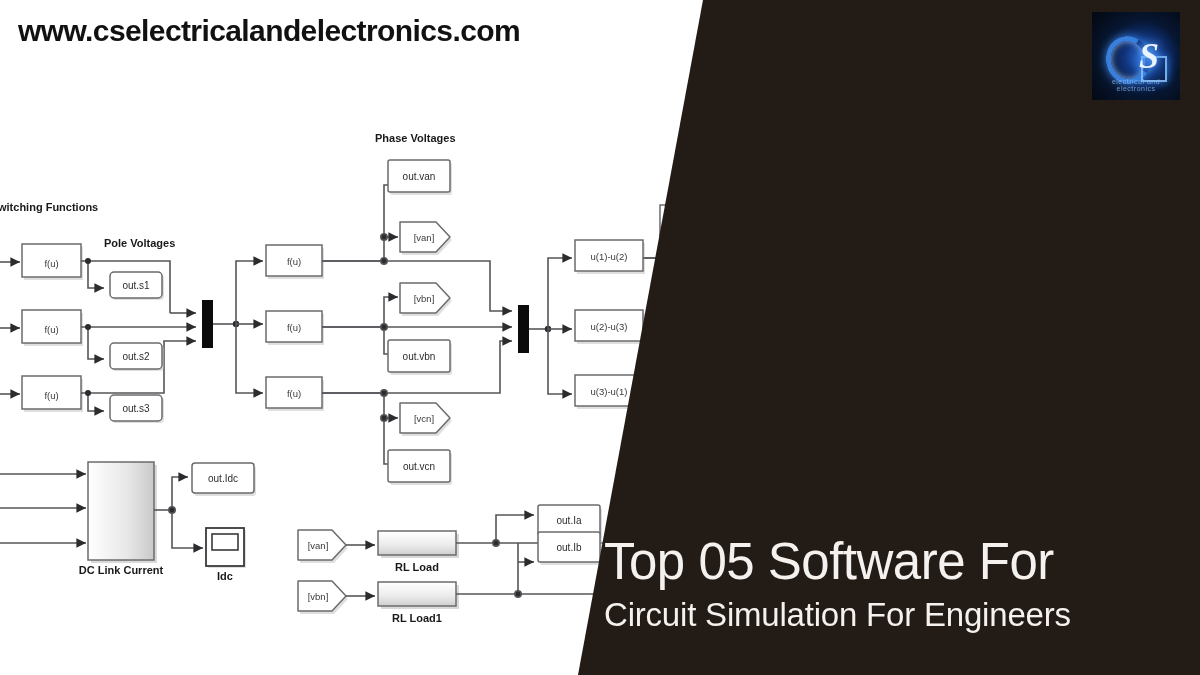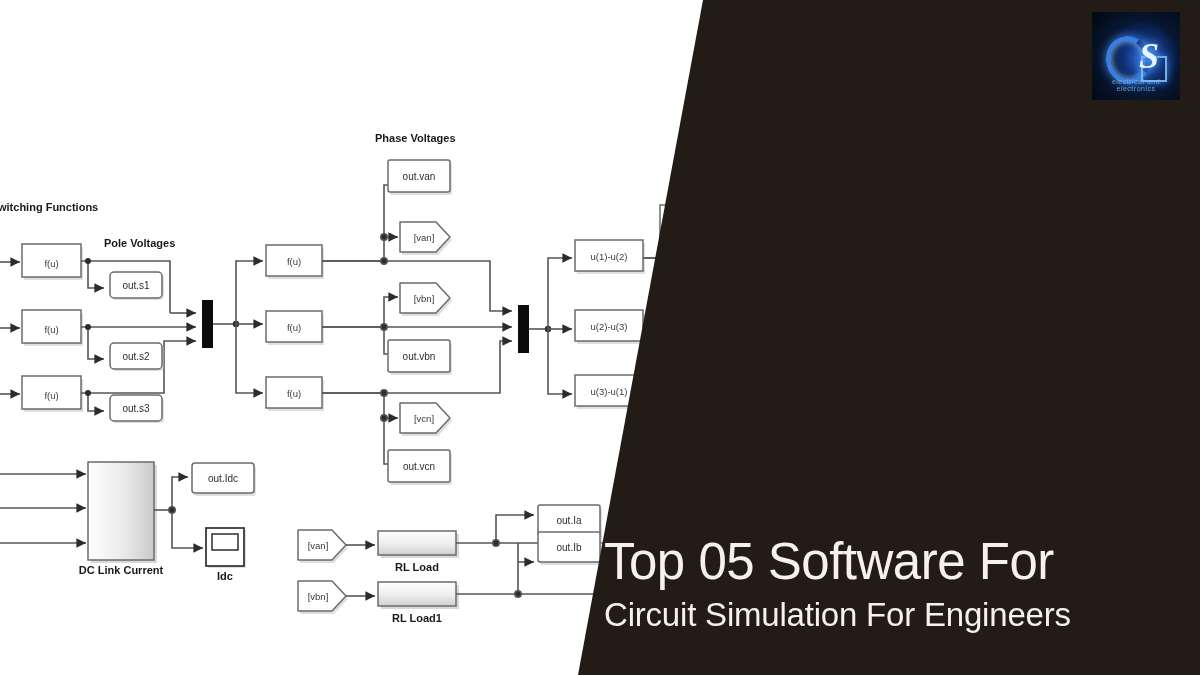--- a/index.html
+++ b/index.html
@@ -448,20 +448,21 @@
     </svg>
   </div>
 
   <div id="dark-panel"></div>
 
   <div id="headline">
     <div class="line1">Top 05 Software For</div>
     <div class="line2">Circuit Simulation For Engineers</div>
   </div>
 
+  <div id="site-url">www.cselectricalandelectronics.com</div>
 
   <div id="logo">
     <div class="glow-c"></div>
     <div class="glow-box"></div>
     <div class="glow-s">S</div>
     <div class="sub-ar">electrical and electronics</div>
   </div>
 
 </div>
 

